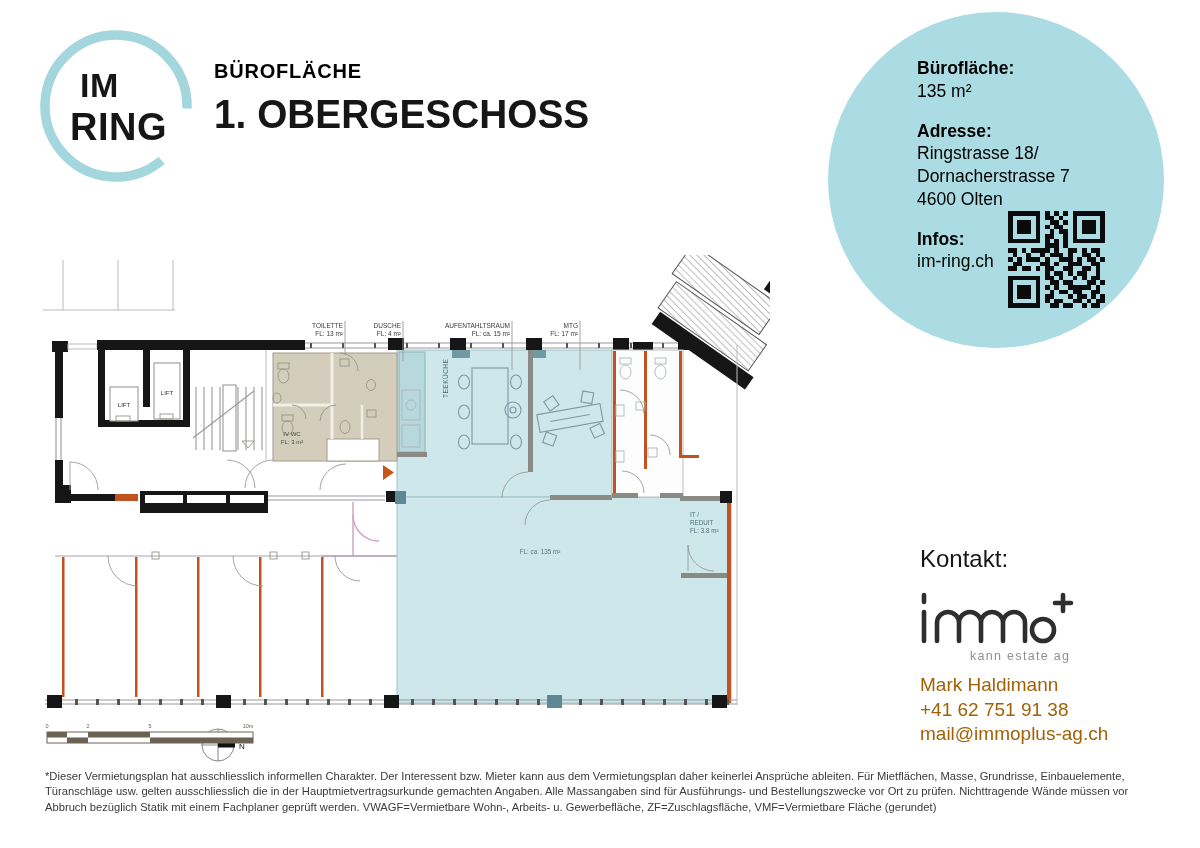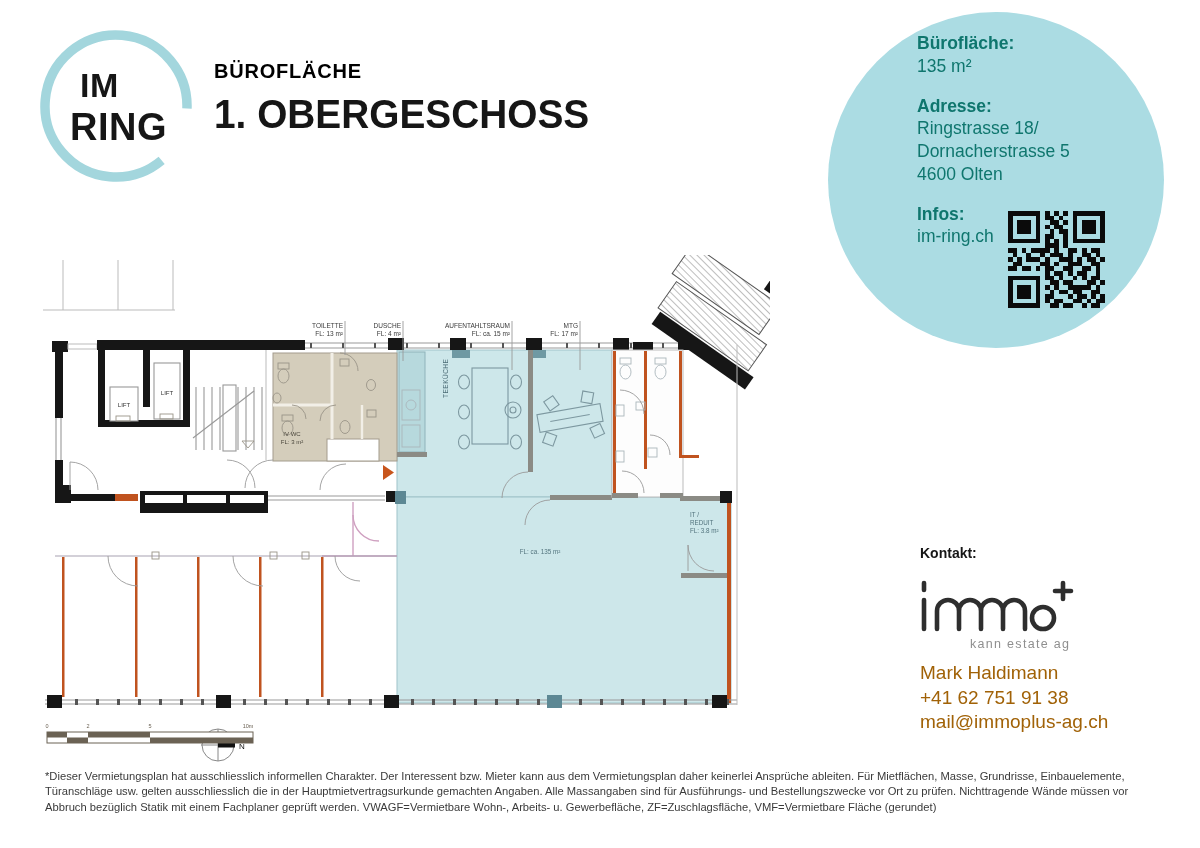--- a/index.html
+++ b/index.html
@@ -12,30 +12,30 @@
   .brand .w1{left:44px;top:40px;font-size:34px;}
   .brand .w2{left:34px;top:80px;font-size:38px;}
 
   
   .header{left:214px;top:60px;}
   .subtitle{font-size:20px;font-weight:700;letter-spacing:.8px;color:#000000;}
   .title{font-size:40px;font-weight:700;color:#161616;margin-top:9px;transform:scaleX(.97);transform-origin:left;}
 
   
   .info-circle{left:828px;top:12px;width:336px;height:336px;border-radius:50%;background:#abdce3;}
-  .info-content{position:absolute;left:89px;top:20px;width:210px;color:#0f766e;font-size:17.5px;line-height:1.3;}
+  .info-content{position:absolute;left:89px;top:45px;width:210px;color:#000000;font-size:17.5px;line-height:1.3;}
   .info-content .lbl{font-weight:700;}
   .blk{margin-bottom:17px;}
   .qr{position:absolute;left:180px;top:199px;width:97px;height:97px;display:grid;grid-template-columns:repeat(21,1fr);grid-template-rows:repeat(21,1fr);}
   .qr div{width:100%;height:100%;}
   .qr .on{background:#0b0b0b;}
 
   
   .contact{left:920px;top:545px;width:265px;}
-  .kontakt{font-size:14px;font-weight:700;color:#161616;}
+  .kontakt{font-size:24px;font-weight:400;color:#161616;}
   .immologo{margin-top:14px;margin-left:-3px;}
   .tagline{font-size:12.5px;color:#8f8f8f;letter-spacing:1.3px;margin:-4px 0 0 50px;}
   .cperson{font-size:19px;color:#a16207;line-height:1.3;margin-top:10px;}
 
   
   .disclaimer{left:45px;top:769px;width:1120px;font-size:11.2px;line-height:1.38;color:#3a3a3a;}
 
   
   .plan{left:40px;top:255px;}
   svg text{font-family:"Liberation Sans",sans-serif;}
@@ -67,21 +67,21 @@
 
 <div class="abs info-circle">
   <div class="info-content">
     <div class="blk">
       <div class="lbl">Bürofläche:</div>
       <div>135 m²</div>
     </div>
     <div class="blk">
       <div class="lbl">Adresse:</div>
       <div>Ringstrasse 18/</div>
-      <div>Dornacherstrasse 5</div>
+      <div>Dornacherstrasse 7</div>
       <div>4600 Olten</div>
     </div>
     <div class="blk">
       <div class="lbl">Infos:</div>
       <div>im-ring.ch</div>
     </div>
   </div>
   <div class="qr" id="qr-grid">
       <div class="on"></div>
       <div class="on"></div>

